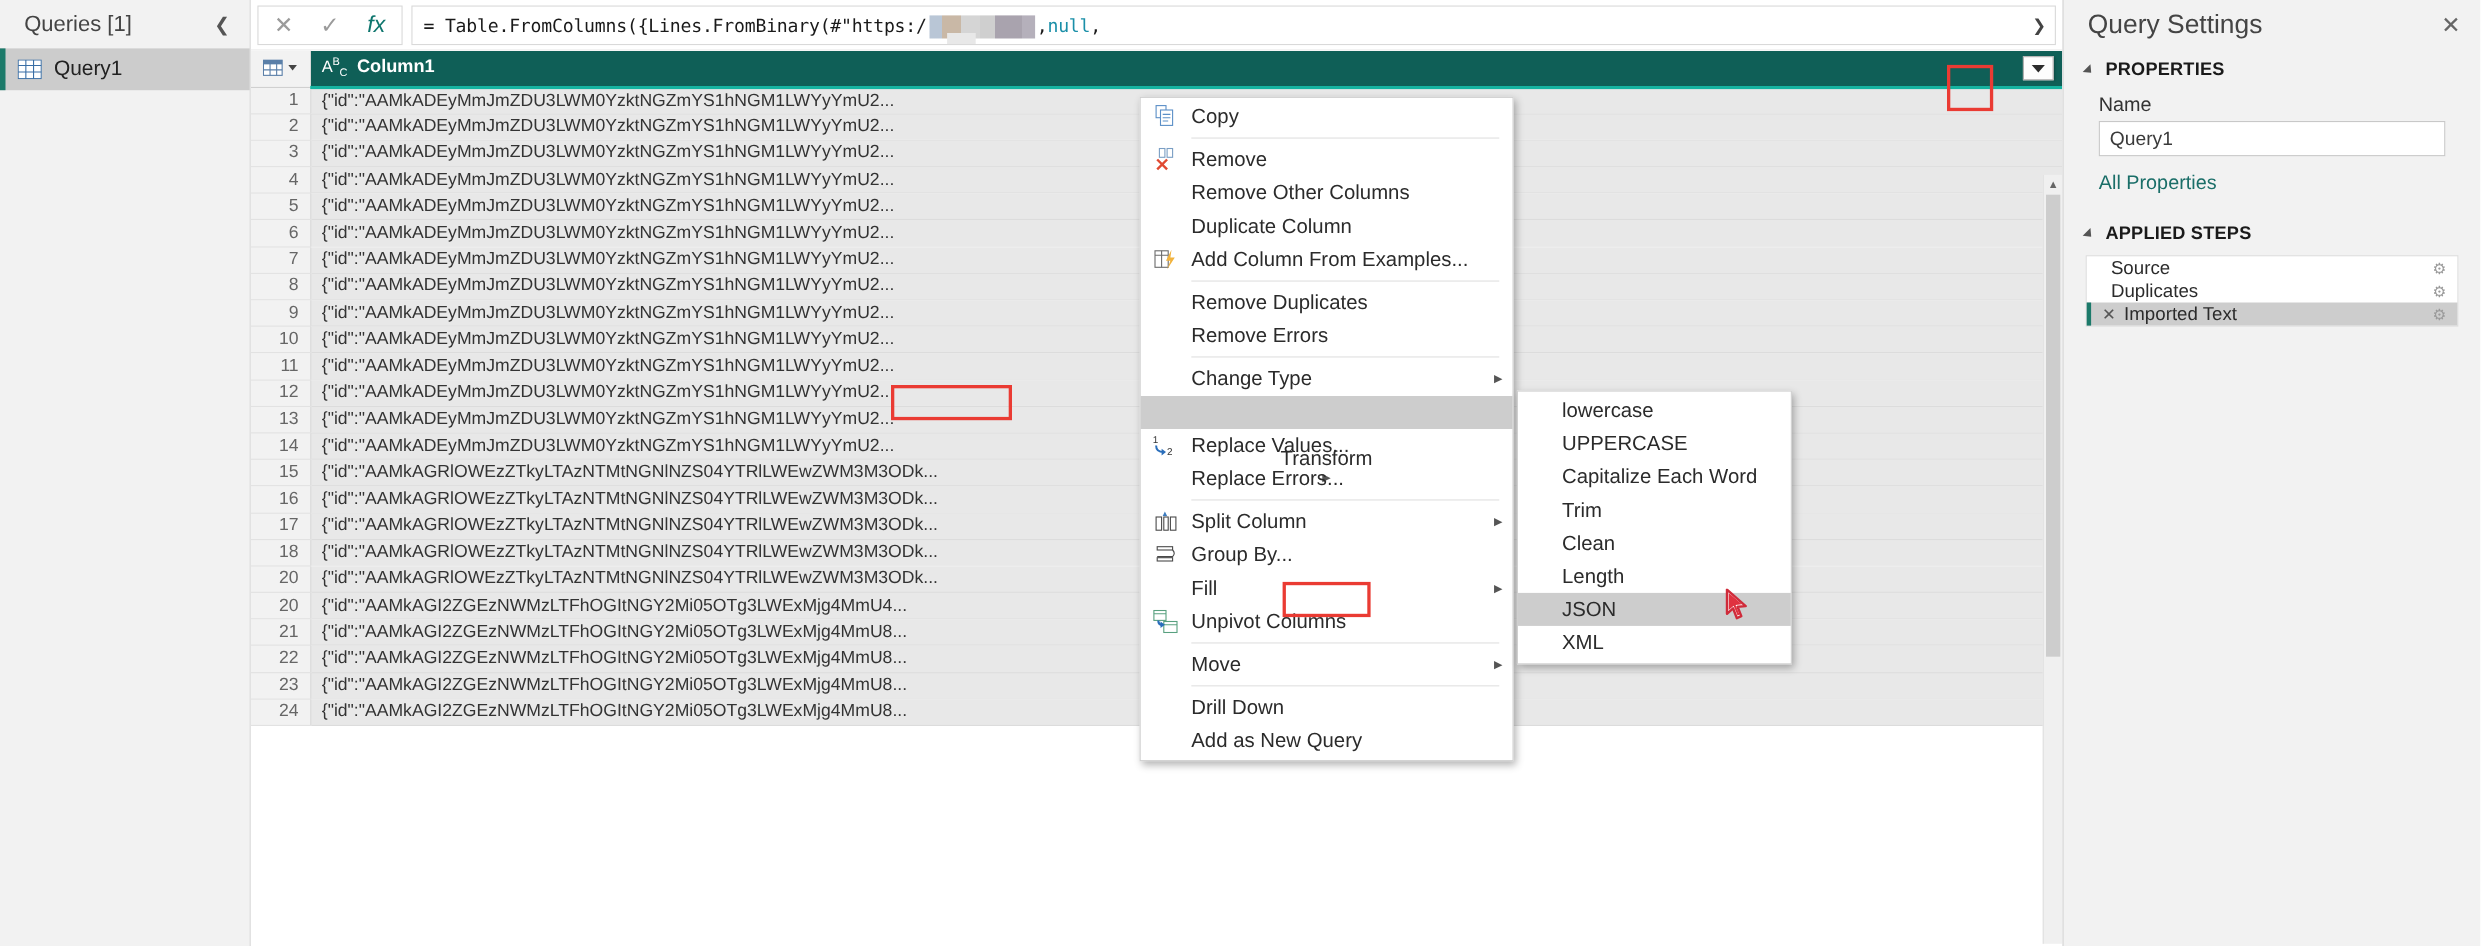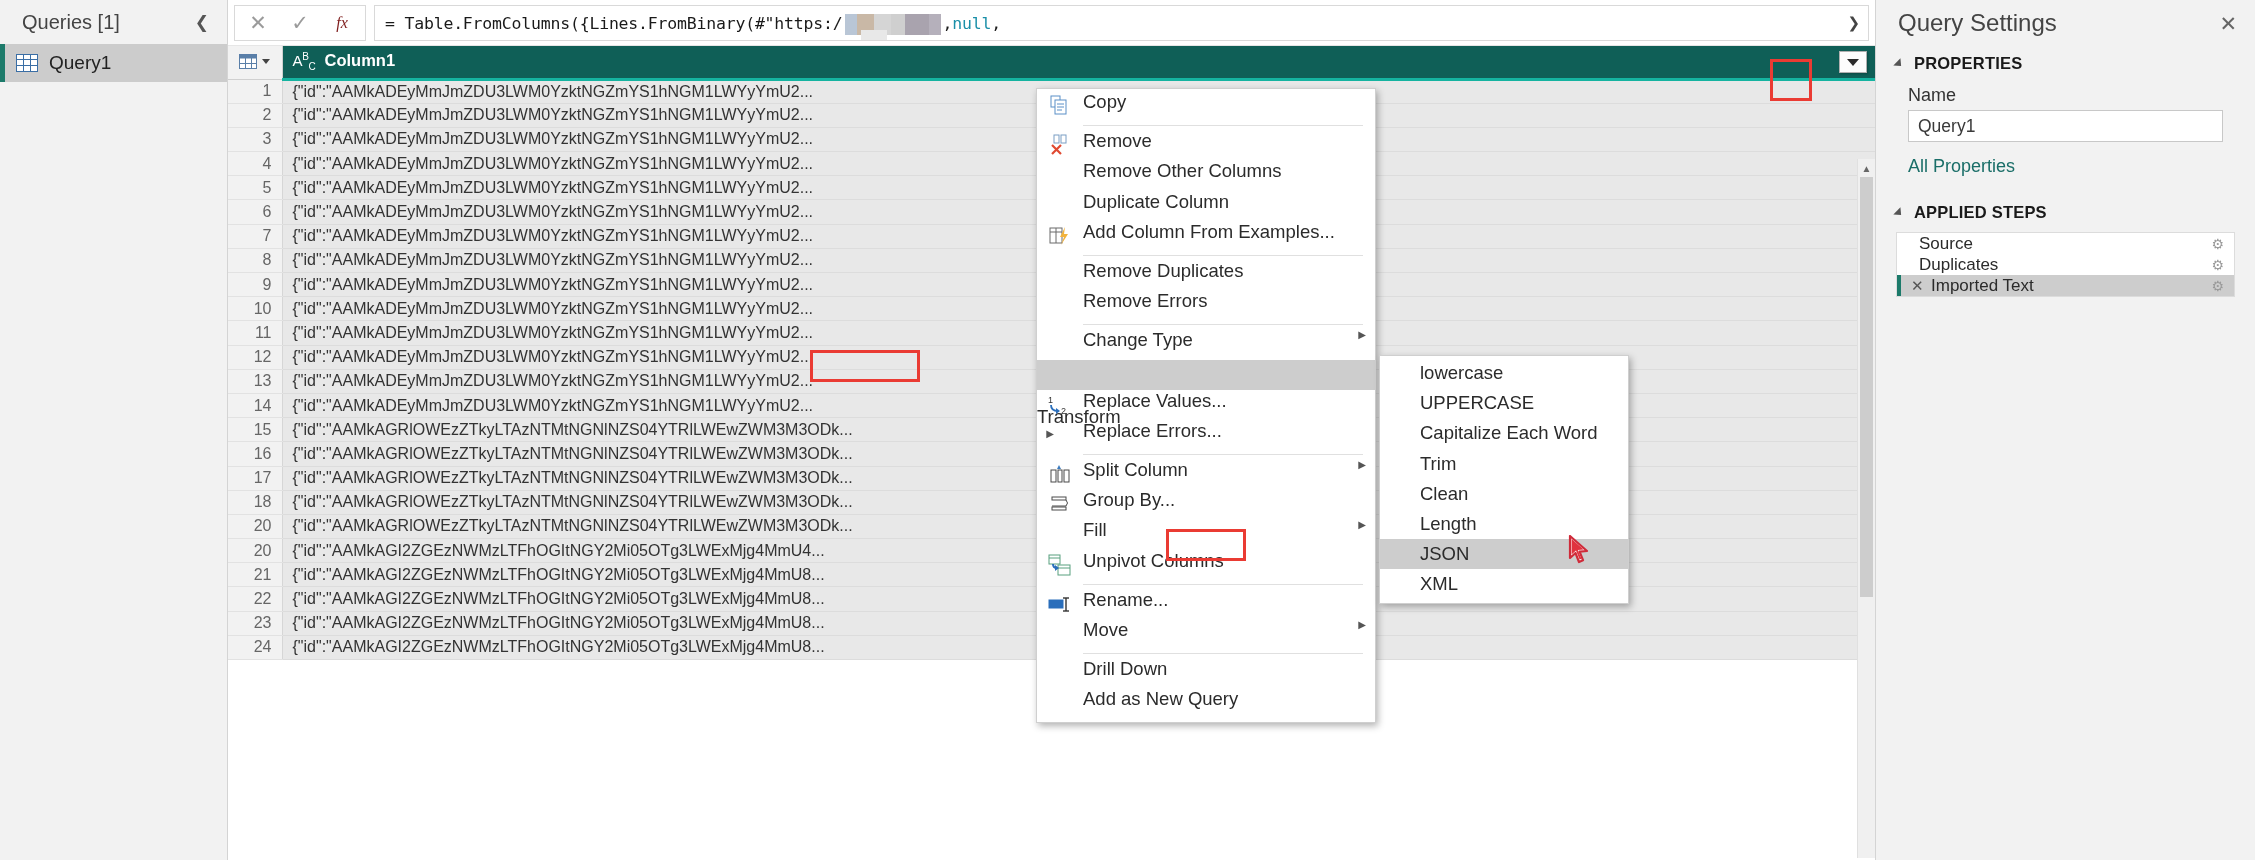--- a/index.html
+++ b/index.html
@@ -61,21 +61,21 @@
     border: 1px solid #d9d9d9;
     background: #fff;
     padding: 0 2px;
     flex: 0 0 auto;
   }
   .fbtn {
     width: 42px; height: 34px;
     display: flex; align-items: center; justify-content: center;
     color: #9b9b9b; font-size: 21px; cursor: pointer;
   }
-  .fbtn.fx { font-style: italic; font-family: Liberation Serif, serif; font-size: 16px; color: #7f1d1d; }
+  .fbtn.fx { font-style: italic; font-family: Liberation Sans, sans-serif; font-size: 21px; color: #0f766e; }
   .formula-input {
     flex: 1 1 auto; margin-left: 8px;
     border: 1px solid #d9d9d9;
     background: #fff;
     display: flex; align-items: center;
     padding: 0 6px 0 10px;
     position: relative;
     overflow: hidden;
   }
   .formula-text {
@@ -200,21 +200,21 @@
     left: 808px; top: 88px;
     width: 340px;
     background: #ffffff;
     border: 1px solid #cfcfcf;
     box-shadow: 2px 3px 7px rgba(0,0,0,.30);
     z-index: 60;
     padding: 2px 0 3px 0;
   }
   .ctx-item {
     height: 30.2px;
-    display: flex; 
+    display: flex; align-items: center;
     position: relative;
     cursor: pointer;
     padding-left: 0;
   }
   .ctx-item .ctx-icon {
     width: 46px; flex: 0 0 46px;
     display: flex; align-items: center; justify-content: center;
   }
   .ctx-item .ctx-label {
     font-size: 18.5px; color: #2b2b2b;
@@ -620,32 +620,20 @@
               <line x1="10" y1="14" x2="22" y2="14" stroke="#58a07f"></line>
               <path d="M5 10 Q5 14 9 14" stroke="#2a6ebb" stroke-width="2" fill="none"></path>
               <path d="M7 11 L11 14 L7 17 Z" fill="#2a6ebb"></path>
             </svg>
           </span>
           <span class="ctx-label">Unpivot Columns</span>
           <span class="ctx-arrow"></span>
         </div>
         <div class="ctx-sep"></div>
         <div class="ctx-item">
-          <span class="ctx-icon">
-            <svg width="24" height="22" viewBox="0 0 24 22">
-              <rect x="1" y="7" width="14" height="8" fill="#2a6ebb" stroke="#2a6ebb"></rect>
-              <line x1="18" y1="5" x2="18" y2="18" stroke="#333" stroke-width="1.4"></line>
-              <line x1="15" y1="5" x2="21" y2="5" stroke="#333" stroke-width="1.4"></line>
-              <line x1="15" y1="18" x2="21" y2="18" stroke="#333" stroke-width="1.4"></line>
-            </svg>
-          </span>
-          <span class="ctx-label">Rename...</span>
-          <span class="ctx-arrow"></span>
-        </div>
-        <div class="ctx-item">
           <span class="ctx-icon"></span>
           <span class="ctx-label">Move</span>
           <span class="ctx-arrow">▶</span>
         </div>
         <div class="ctx-sep"></div>
         <div class="ctx-item">
           <span class="ctx-icon"></span>
           <span class="ctx-label">Drill Down</span>
           <span class="ctx-arrow"></span>
         </div>

